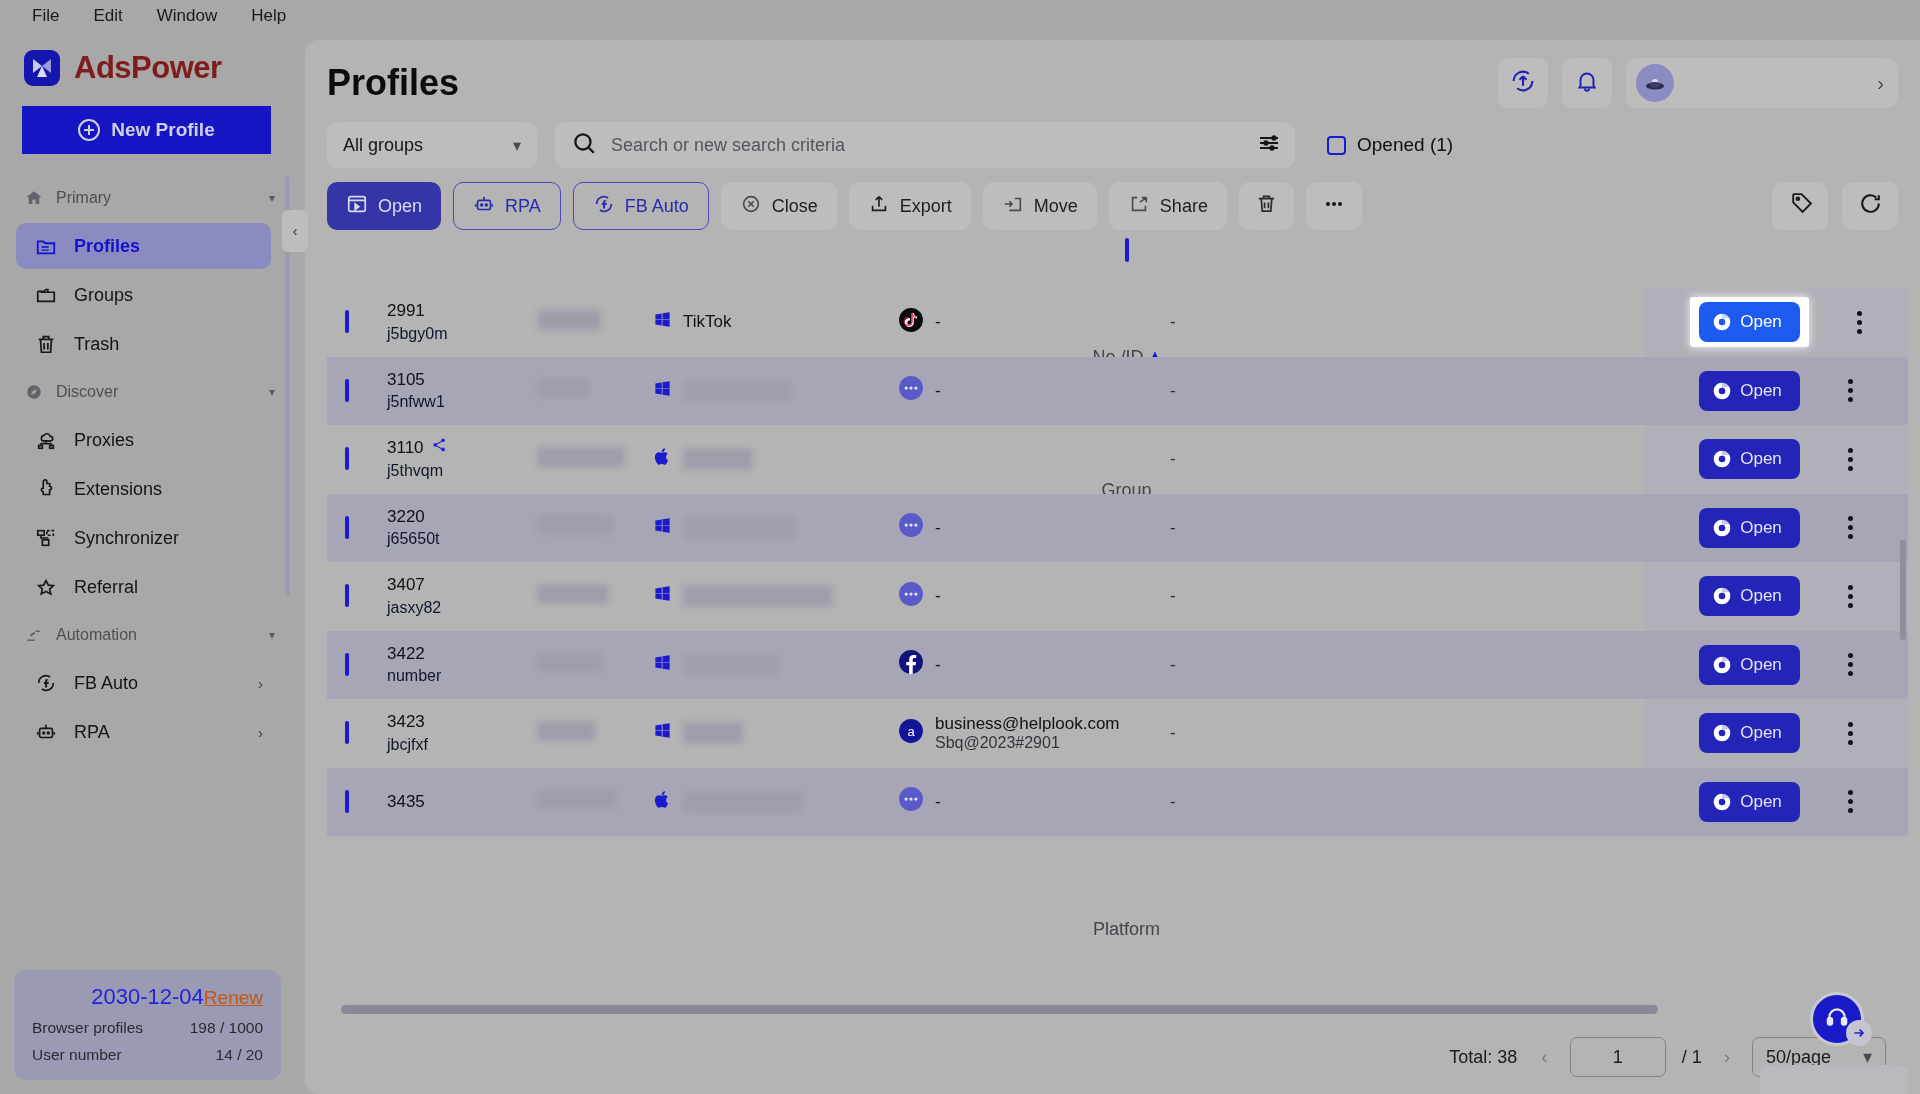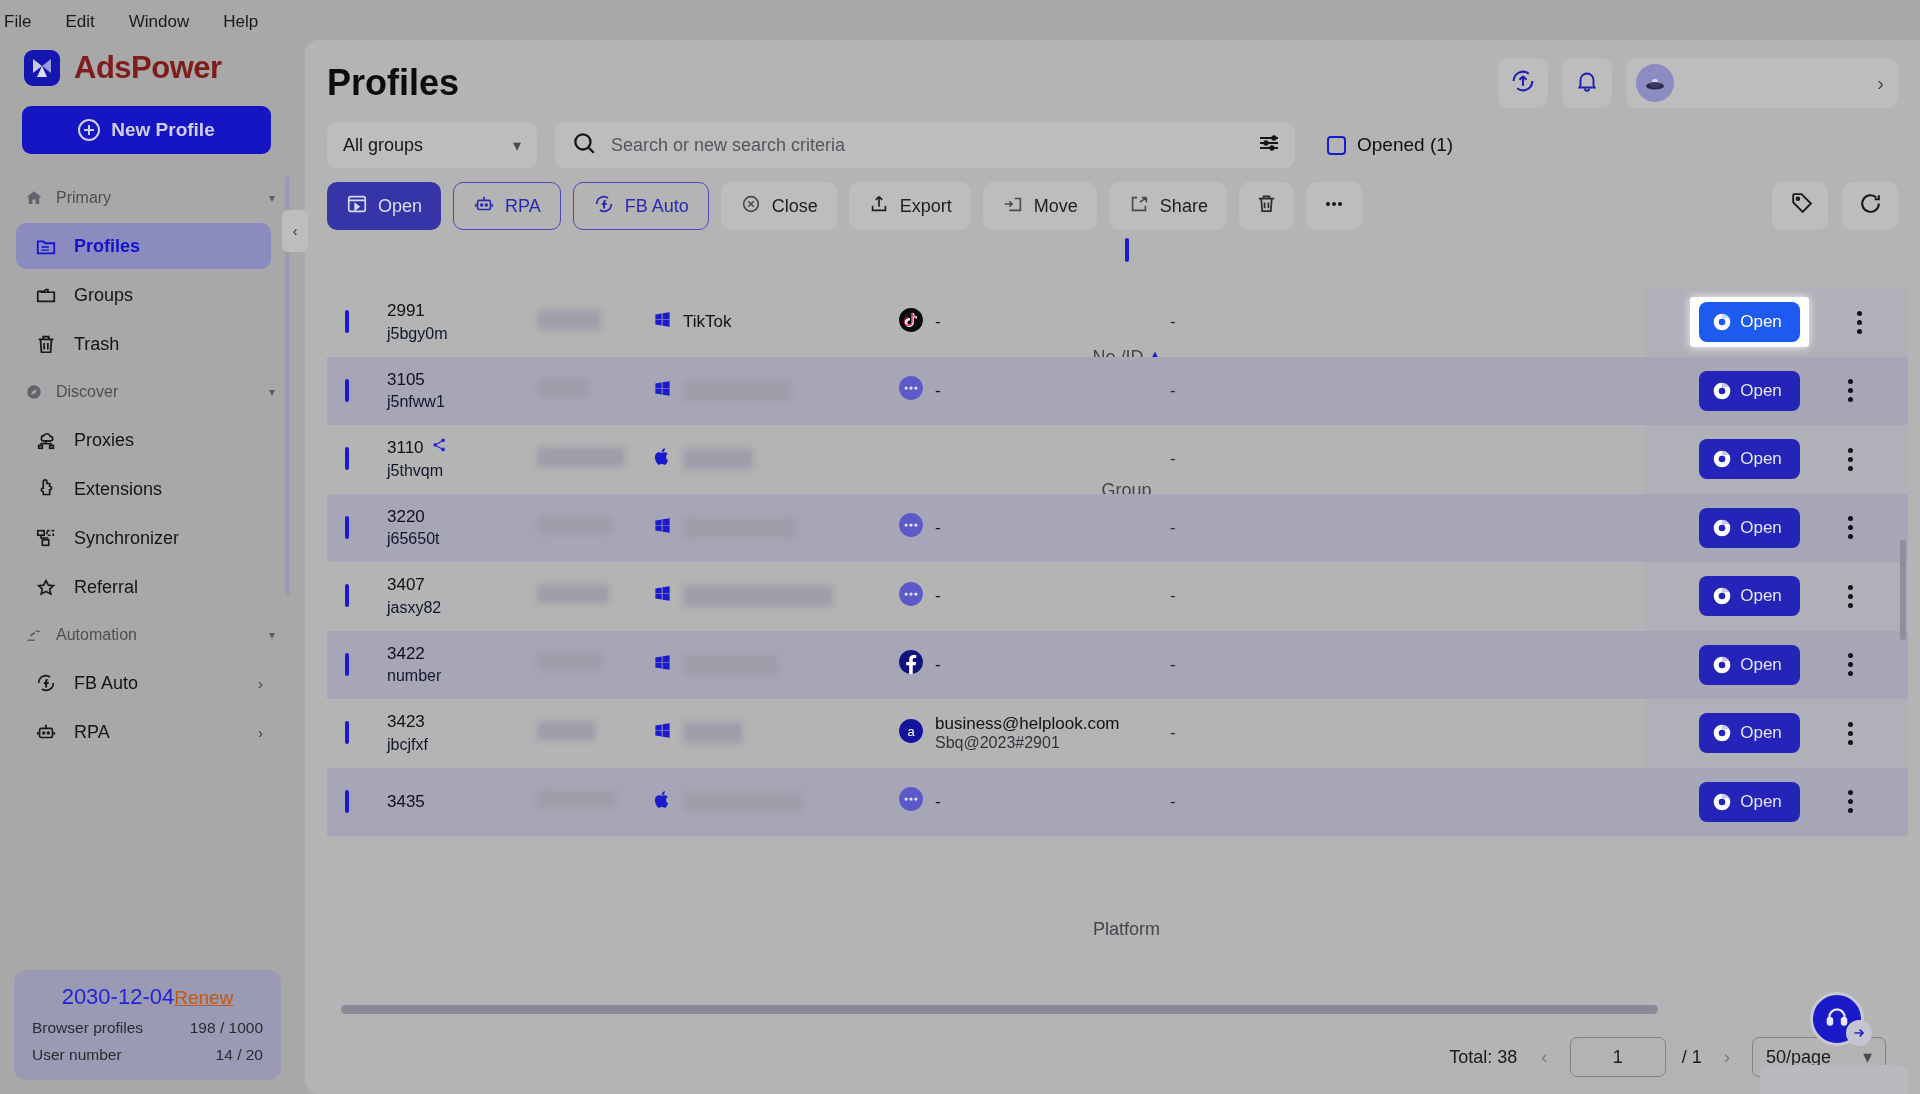--- a/index.html
+++ b/index.html
@@ -6,51 +6,51 @@
   html, body {
     width: 1920px; height: 1094px;
     font-family: "Liberation Sans", sans-serif;
     background: #a9a9a9;
     overflow: hidden;
   }
   
   #app { position: relative; width: 1920px; height: 1094px; display: flex; flex-direction: column; }
 
   
-  .menubar { height: 32px; display: flex; align-items: flex-end; gap: 34px; padding-left: 4px; background: #a8a8a8; flex: 0 0 32px; }
+  .menubar { height: 32px; display: flex; align-items: center; gap: 34px; padding-left: 32px; background: #a8a8a8; flex: 0 0 32px; }
   .menubar .mi { font-size: 17px; color: #1a1a1a; cursor: default; }
 
   .body-row { display: flex; flex: 1 1 auto; min-height: 0; position: relative; }
 
   
   .sidebar { width: 295px; flex: 0 0 295px; background: #a8a8a8; position: relative; display: flex; flex-direction: column; }
   .brand { display: flex; align-items: center; gap: 14px; padding: 18px 0 14px 24px; }
   .brand-mark { width: 36px; height: 36px; border-radius: 9px; background: #1515b0; display: flex; align-items: center; justify-content: center; }
   .brand-mark svg { display:block; }
   .brand-text { font-size: 31px; font-weight: 700; letter-spacing: -0.5px; color: #7f1d1d; }
 
-  .new-profile { margin: 6px 24px 0 22px; height: 48px; border-radius: 9px; background: #1515c4; color: #cfcfe8; display: flex; align-items: center; justify-content: center; gap: 11px; font-size: 19px; font-weight: 600; cursor: pointer; }
+  .new-profile { margin: 6px 24px 0 22px; height: 48px; border-radius: 0; background: #1515c4; color: #cfcfe8; display: flex; align-items: center; justify-content: center; gap: 11px; font-size: 19px; font-weight: 600; cursor: pointer; }
   .np-plus { width: 22px; height: 22px; border: 2px solid #cfcfe8; border-radius: 50%; position: relative; }
   .np-plus::before, .np-plus::after { content:""; position:absolute; background:#cfcfe8; }
   .np-plus::before { left: 4px; right: 4px; top: 8px; height: 2px; }
   .np-plus::after { top: 4px; bottom: 4px; left: 8px; width: 2px; }
 
   .nav { margin-top: 22px; flex: 1 1 auto; overflow: hidden; position: relative; }
   .nav-section { display: flex; align-items: center; gap: 10px; padding: 10px 20px 10px 22px; font-size: 16px; color: #4e4e55; }
   .nav-section .caret { margin-left: auto; font-size: 12px; color: #5a5a60; }
   .nav-item { display: flex; align-items: center; gap: 16px; height: 46px; margin: 3px 24px 3px 16px; padding-left: 18px; border-radius: 10px; font-size: 18px; color: #141418; cursor: pointer; }
   .nav-item.active { background: #8b8bc0; color: #1313cc; font-weight: 700; }
   .nav-item .chev { margin-left: auto; margin-right: 8px; color: #3a3a42; font-size: 15px; }
   .ico { width: 24px; height: 24px; display: inline-flex; align-items: center; justify-content: center; flex: 0 0 24px; }
   .ico svg { display: block; }
 
   .scroll-track { position: absolute; right: 5px; top: 0; width: 5px; height: 420px; background: #9b9bb4; border-radius: 3px; }
 
   .license { margin: 0 14px 14px 14px; background: #9a9ab4; border-radius: 12px; padding: 14px 18px 16px 18px; }
-  .lic-top { display: flex; align-items: baseline; justify-content: center; }
+  .lic-top { display: flex; align-items: baseline; justify-content: flex-end; }
   .lic-date { font-size: 22px; color: #2323d8; font-weight: 500; }
   .lic-renew { font-size: 19px; color: #c2590f; text-decoration: underline; cursor: pointer; }
   .lic-row { display: flex; justify-content: space-between; font-size: 15.5px; color: #2a2a30; margin-top: 9px; }
 
   .collapse-handle { position: absolute; right: -13px; top: 178px; width: 26px; height: 42px; background: #bdbdbd; border-radius: 6px; display: flex; align-items: center; justify-content: center; color: #2b2b33; font-size: 14px; z-index: 6; cursor: pointer; }
 
   
   .main { flex: 1 1 auto; min-width: 0; background: #b4b4b4; border-radius: 14px 0 0 14px; margin: 8px 0 0 10px; display: flex; flex-direction: column; overflow: hidden; }
 
   .main-head { display: flex; align-items: center; padding: 18px 22px 4px 22px; }

